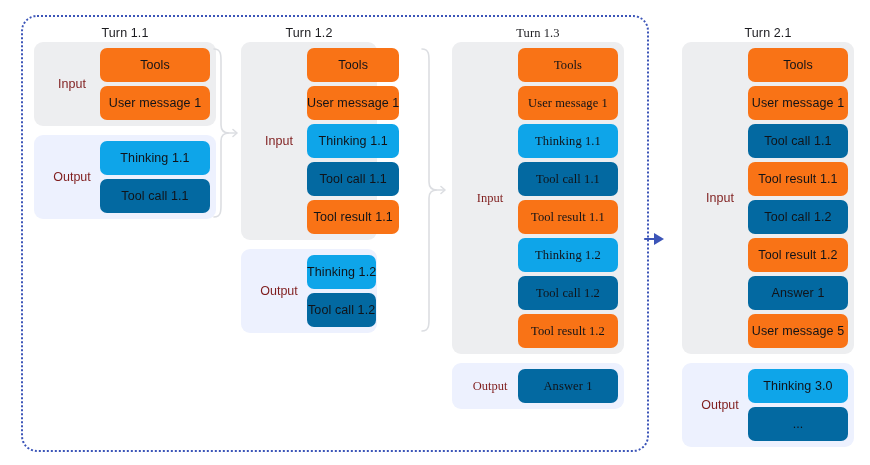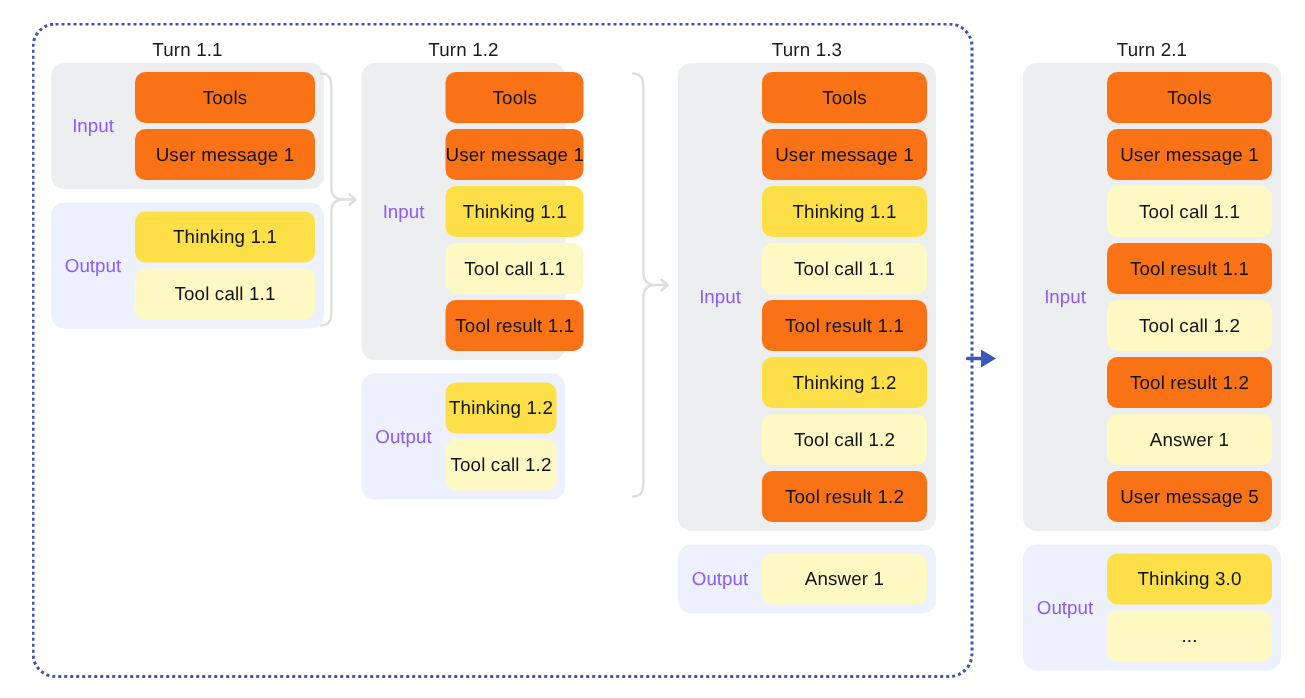--- a/index.html
+++ b/index.html
@@ -40,38 +40,39 @@
     align-items: center;
   }
   .panel.input  { background: #edeef0; }
   .panel.output { background: #edf1fe; }
 
   .panel-label {
     width: 56px;
     flex: 0 0 56px;
     text-align: center;
     font-size: 12.5px;
-    color: #8b5cf6;
+    color: #7f1d1d;
+    margin-left: 10px;
   }
   .stack { flex: 1 1 auto; display: flex; flex-direction: column; gap: 4px; }
 
   .block {
     height: 34px;
     border-radius: 7px;
     display: flex;
     align-items: center;
     justify-content: center;
     font-size: 12.5px;
     color: #111318;
     letter-spacing: .1px;
     white-space: nowrap;
   }
   .block.gray     { background: #f97316; }
-  .block.blue     { background: #fde047; }
-  .block.paleblue { background: #fef9c3; }
+  .block.blue     { background: #0ea5e9; }
+  .block.paleblue { background: #0369a1; }
 
   
   .bracket { position: absolute; pointer-events: none; }
   .arrow-blue { position: absolute; pointer-events: none; }
 
   .gap { height: 9px; }
 </style>
 </head>
 <body>
 
@@ -112,21 +113,21 @@
         </div>
         <div class="gap"></div>
         <div class="panel output">
           <div class="panel-label">Output</div>
           <div class="stack">
             <div class="block blue">Thinking 1.2</div>
             <div class="block paleblue">Tool call 1.2</div>
           </div>
         </div>
       </div>
-      <div class="turn" style="left: 452px; width: 172px;">
+      <div class="turn" style="left: 452px; width: 172px; font-family: Liberation Serif, serif;">
         <div class="turn-title">Turn 1.3</div>
         <div class="panel input">
           <div class="panel-label">Input</div>
           <div class="stack">
             <div class="block gray">Tools</div>
             <div class="block gray">User message 1</div>
             <div class="block blue">Thinking 1.1</div>
             <div class="block paleblue">Tool call 1.1</div>
             <div class="block gray">Tool result 1.1</div>
             <div class="block blue">Thinking 1.2</div>

